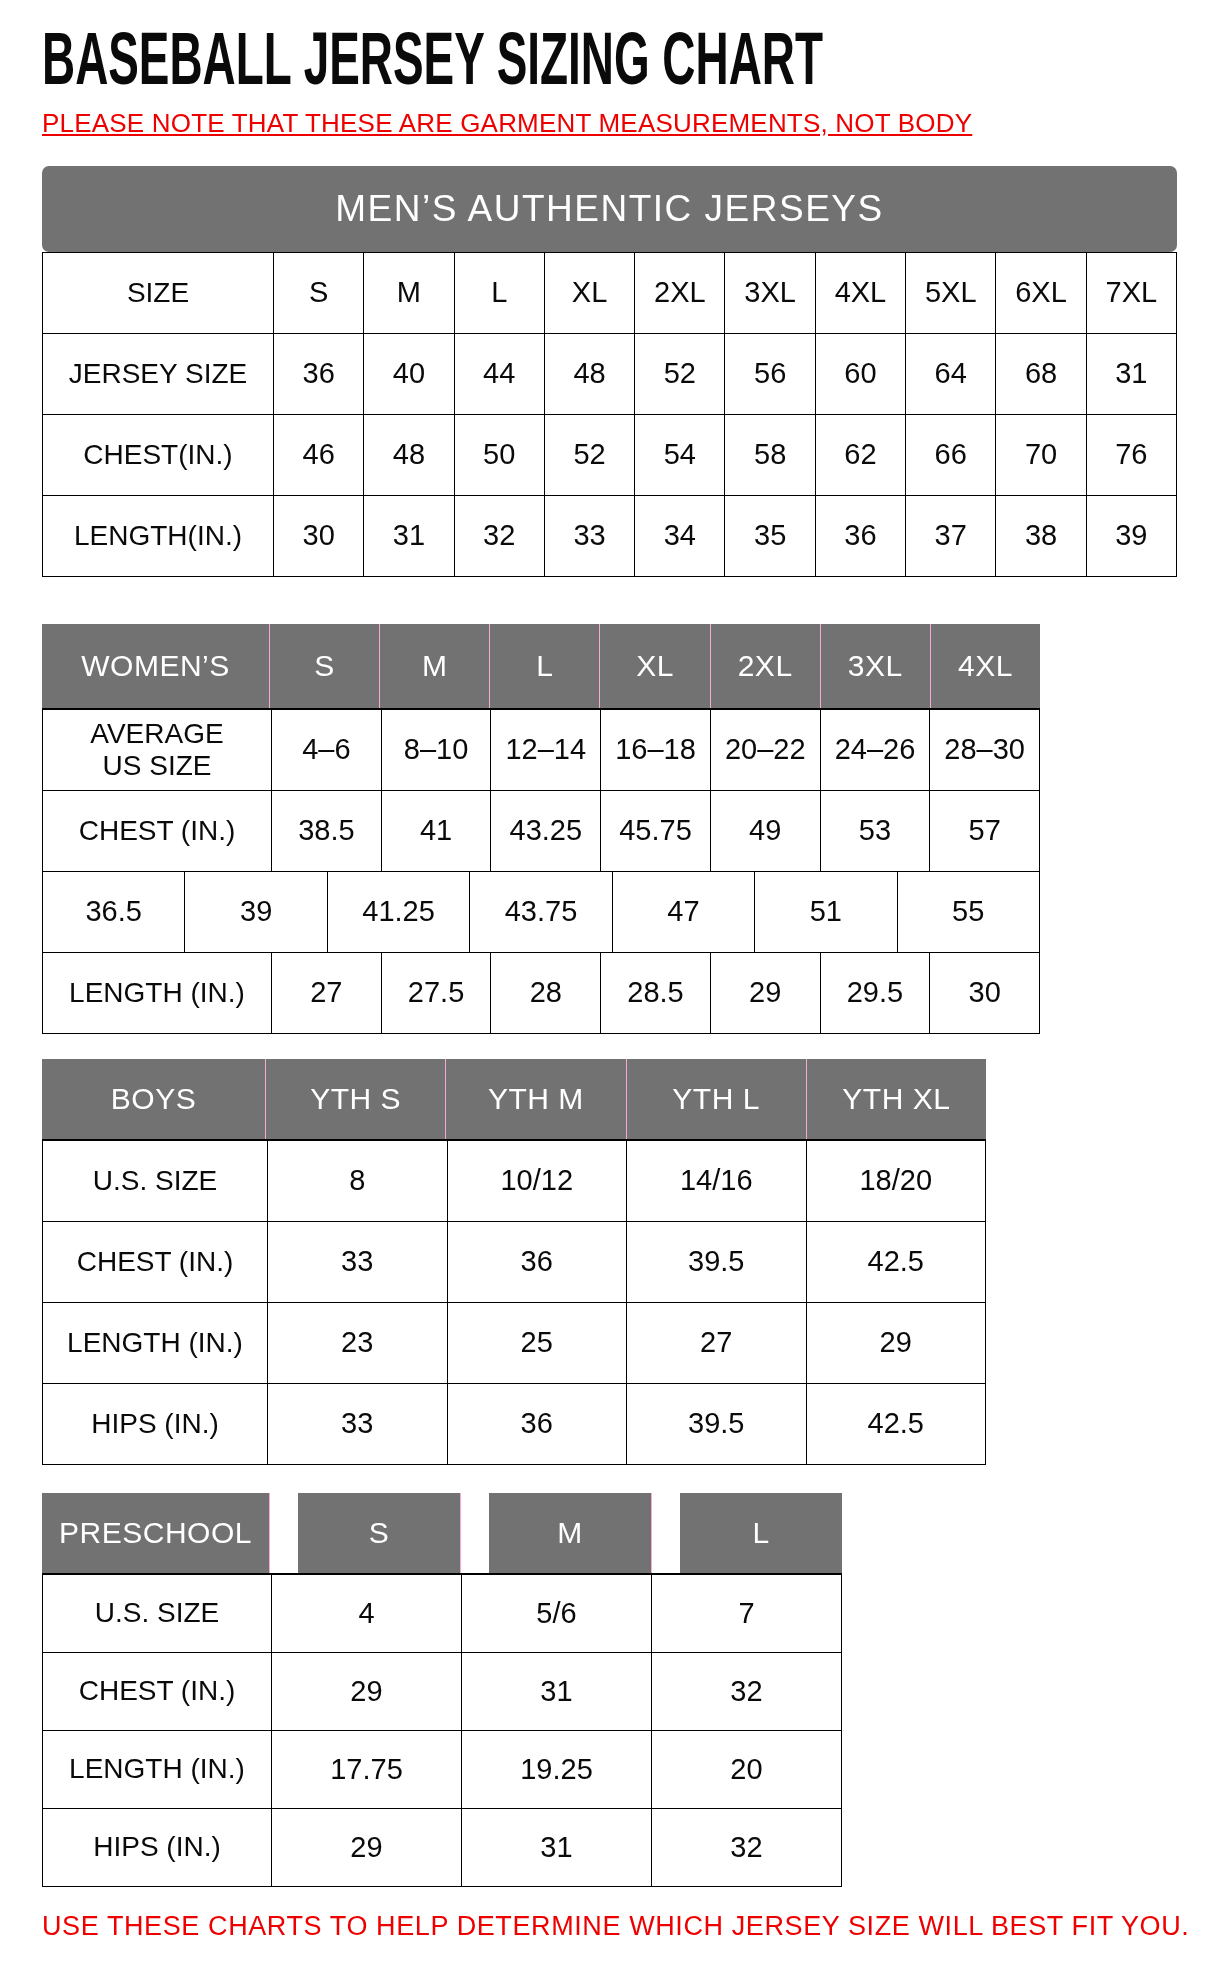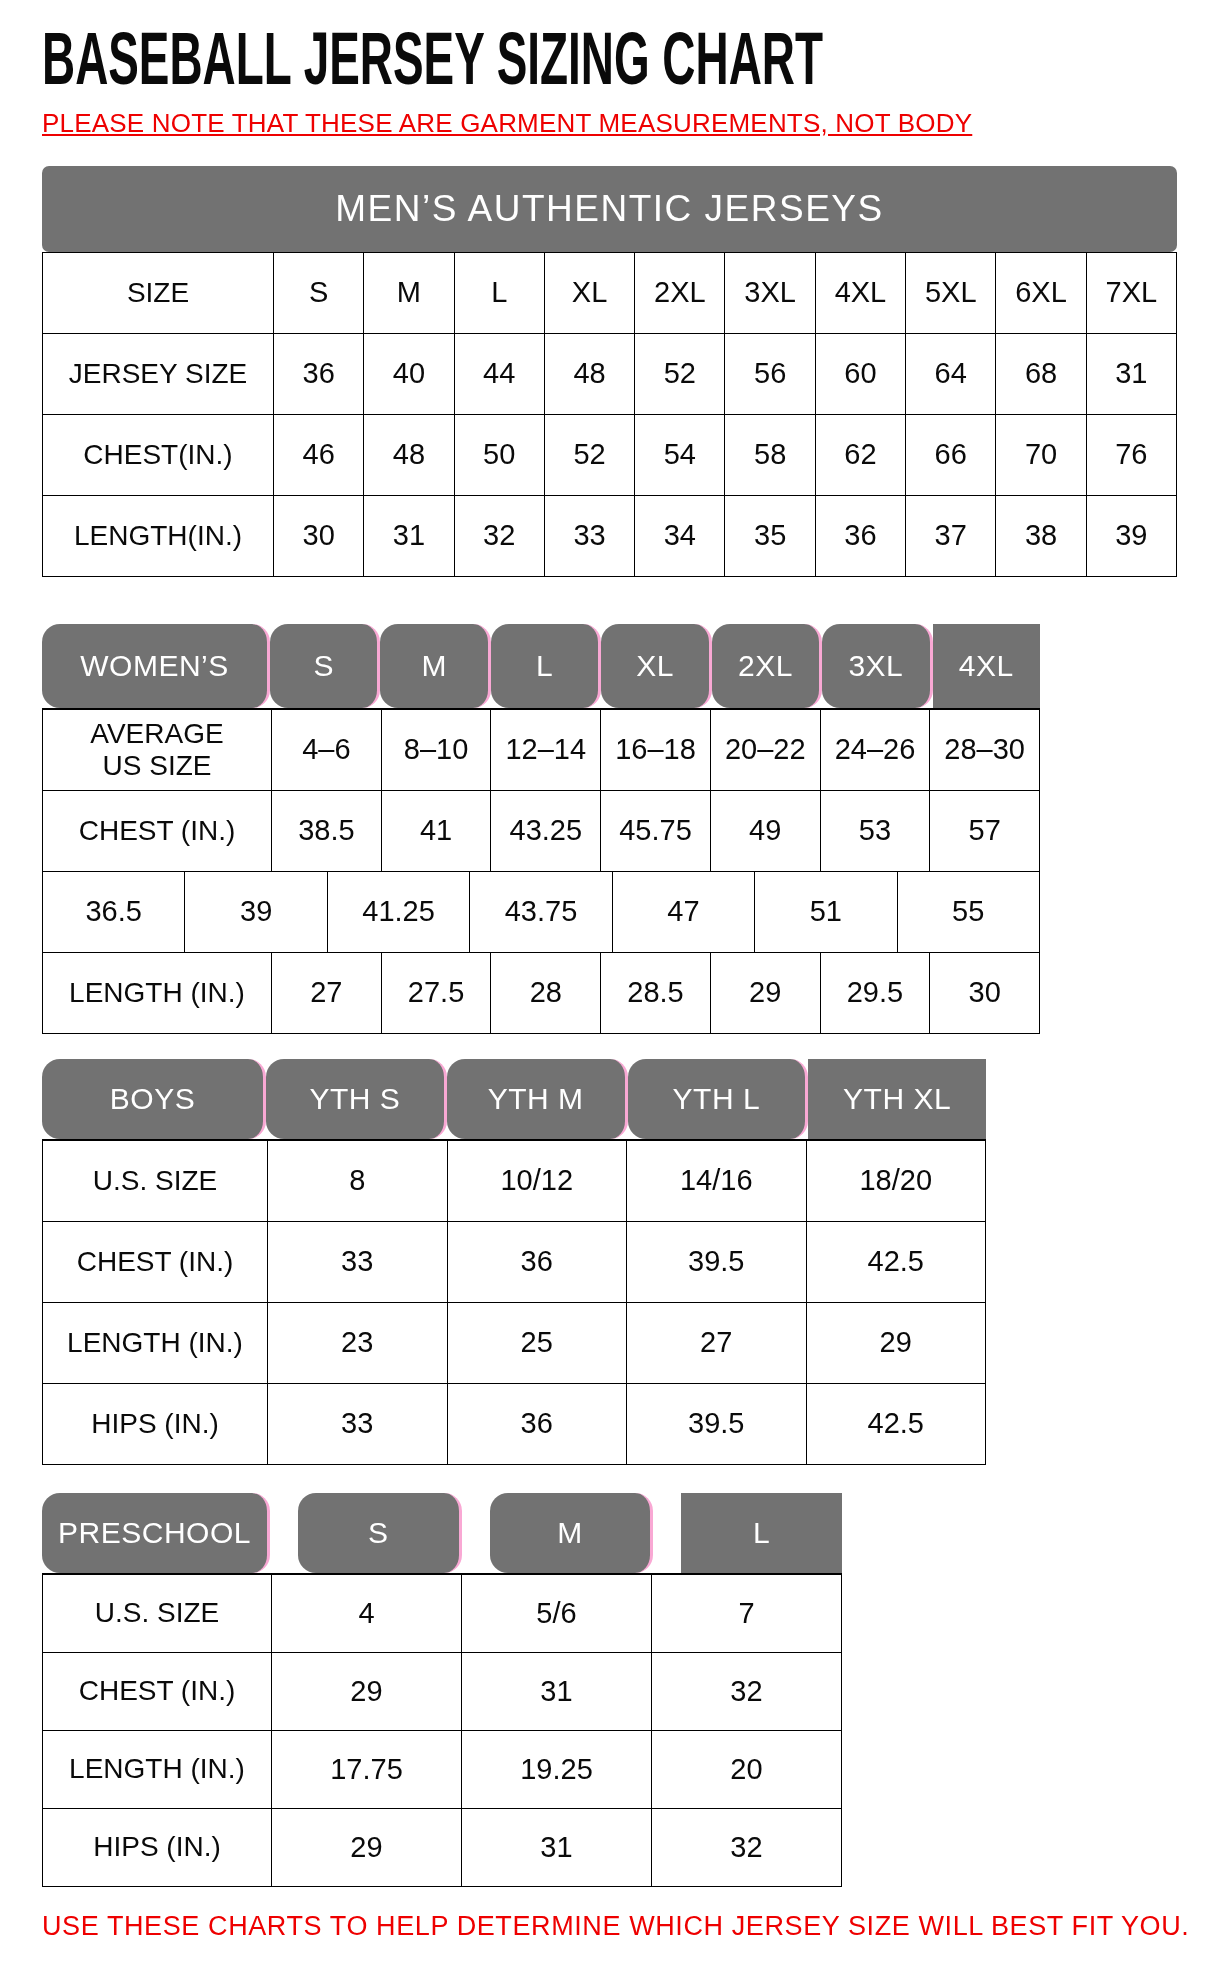--- a/index.html
+++ b/index.html
@@ -60,21 +60,21 @@
     flex:1;
     background:var(--gray);
     color:#ffffff;
     display:flex;
     align-items:center;
     justify-content:center;
     font-size:30px;
     letter-spacing:0.5px;
     box-sizing:border-box;
   }
-  .hcell:not(:last-child){border-right:3px solid #f9a8d4;border-radius:18px;}
+  .hcell:not(:last-child){border-right:1px solid #f9a8d4;}
   .hcell.label{flex:0 0 228px;}
   .tbody{border:1px solid var(--line);}
   .row{display:flex;}
   .tbody .row:not(:first-child){border-top:1px solid var(--line);}
   .cell{
     flex:1;
     display:flex;
     flex-direction:column;
     align-items:center;
     justify-content:center;

